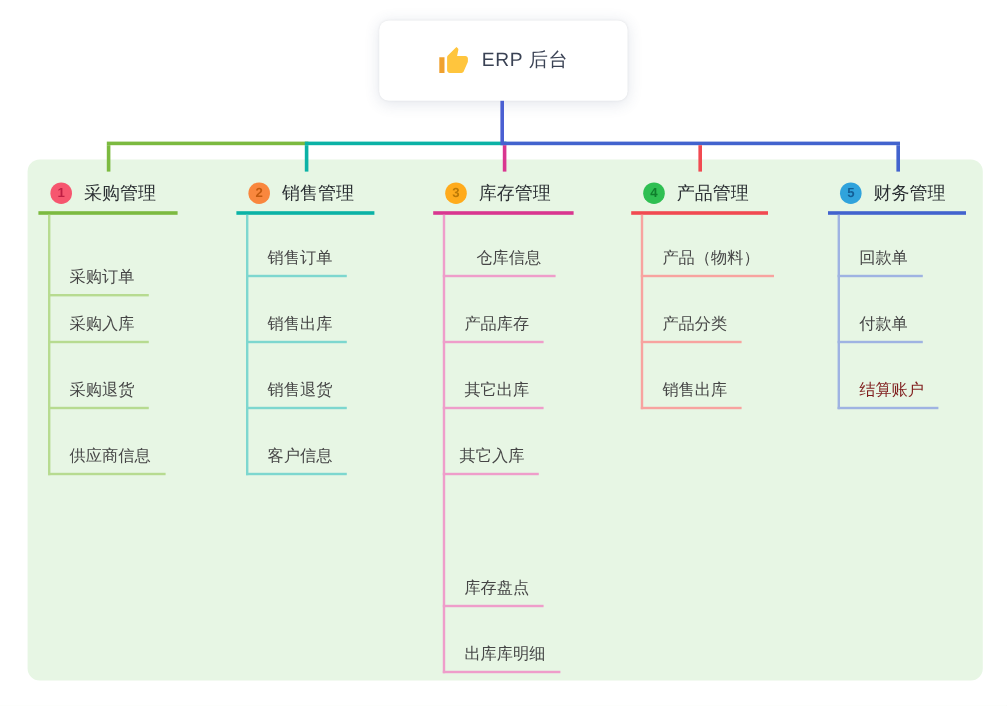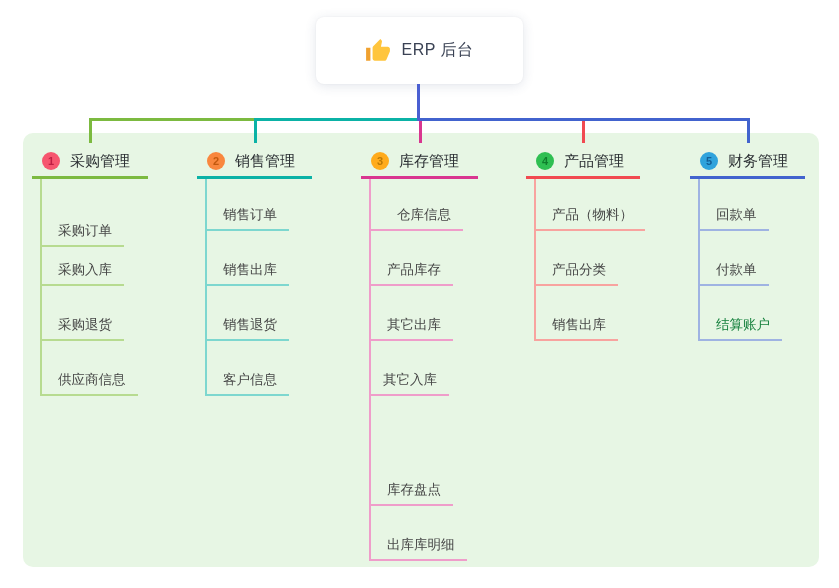--- a/index.html
+++ b/index.html
@@ -102,16 +102,16 @@
         <div class="child" style="top: 170px; border-bottom-color: rgb(248, 163, 159); color: rgb(70, 70, 70);">销售出库</div>
       </div>
       <div class="branch" style="left: 690px;">
         <div class="branch-title" style="width: 115px; border-bottom-color: rgb(66, 99, 206); color: rgb(43, 47, 51);">
           <div class="badge" style="background: rgb(48, 163, 220); color: rgb(19, 94, 150);">5</div>
           <div class="label">财务管理</div>
         </div>
         <div class="child-line" style="background: rgb(159, 179, 226); height: 162px;"></div>
         <div class="child" style="top: 60px; border-bottom-color: rgb(159, 179, 226); color: rgb(70, 70, 70);">回款单</div>
         <div class="child" style="top: 115px; border-bottom-color: rgb(159, 179, 226); color: rgb(70, 70, 70);">付款单</div>
-        <div class="child" style="top: 170px; border-bottom-color: rgb(159, 179, 226); color: #15803d;">结算账户</div>
+        <div class="child" style="top: 170px; border-bottom-color: rgb(159, 179, 226); color: #7f1d1d;">结算账户</div>
       </div>
     </div>
 </div>
 
 </body></html>

